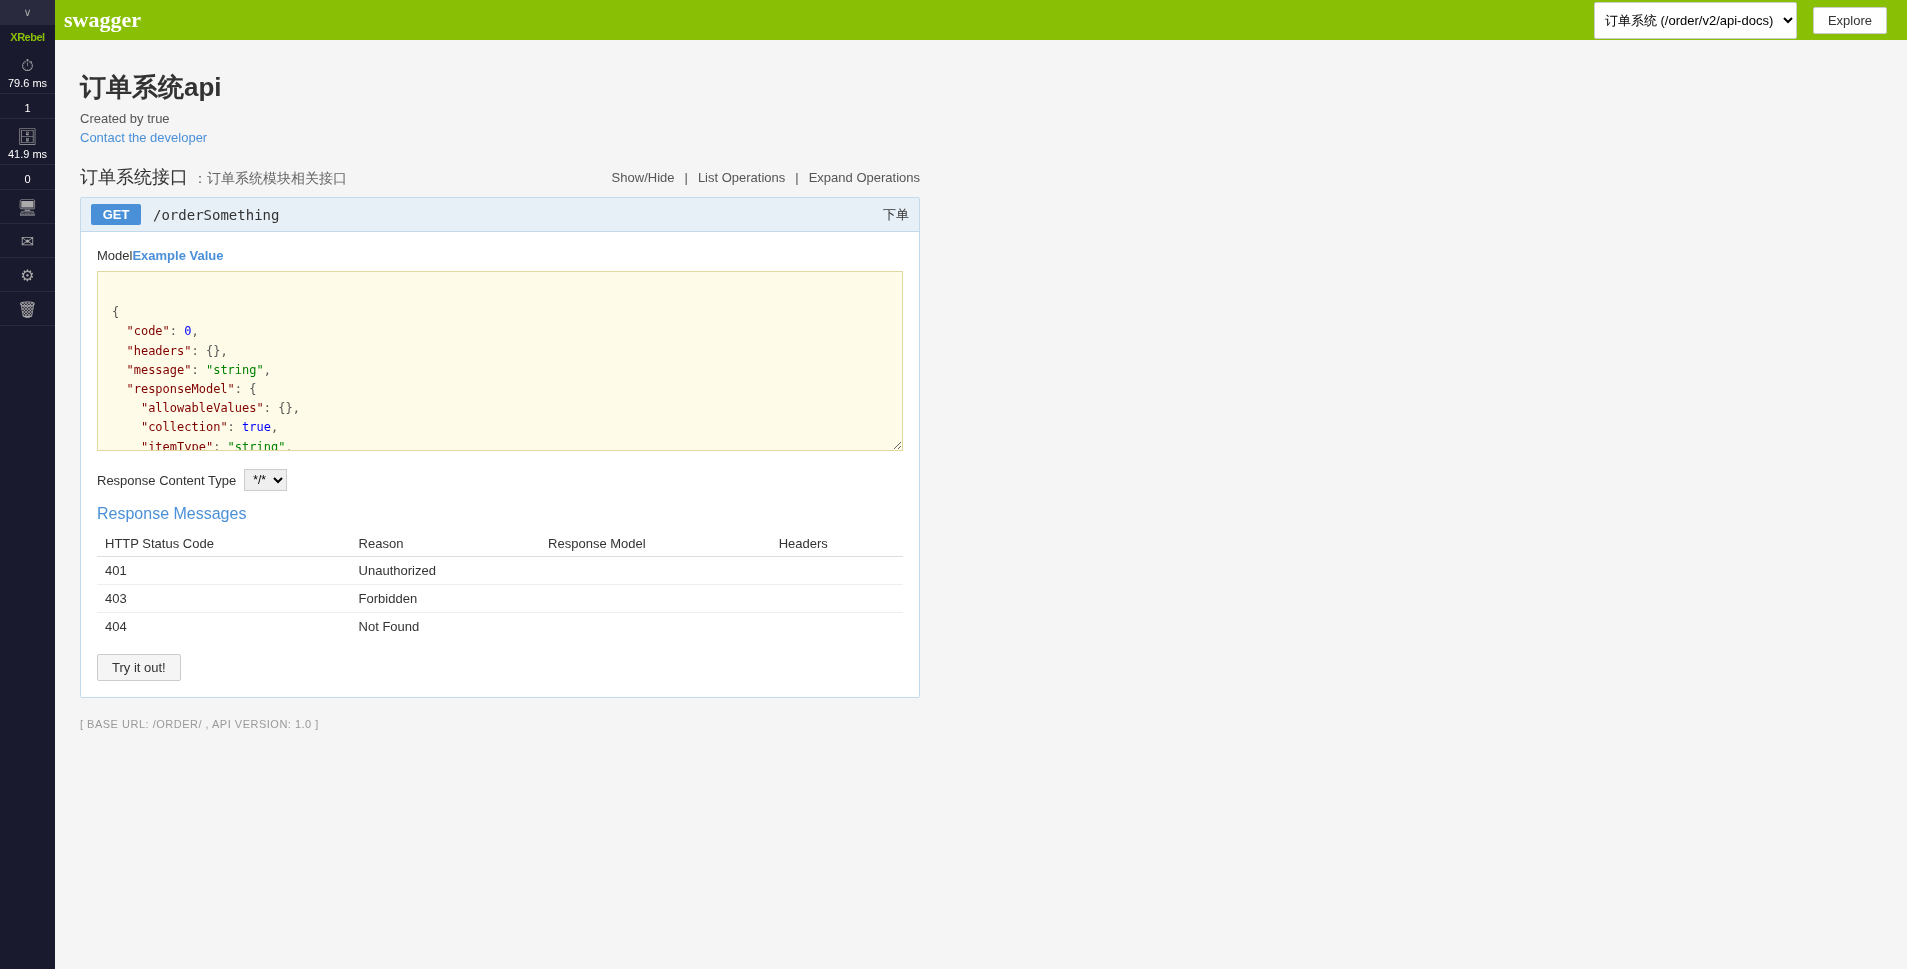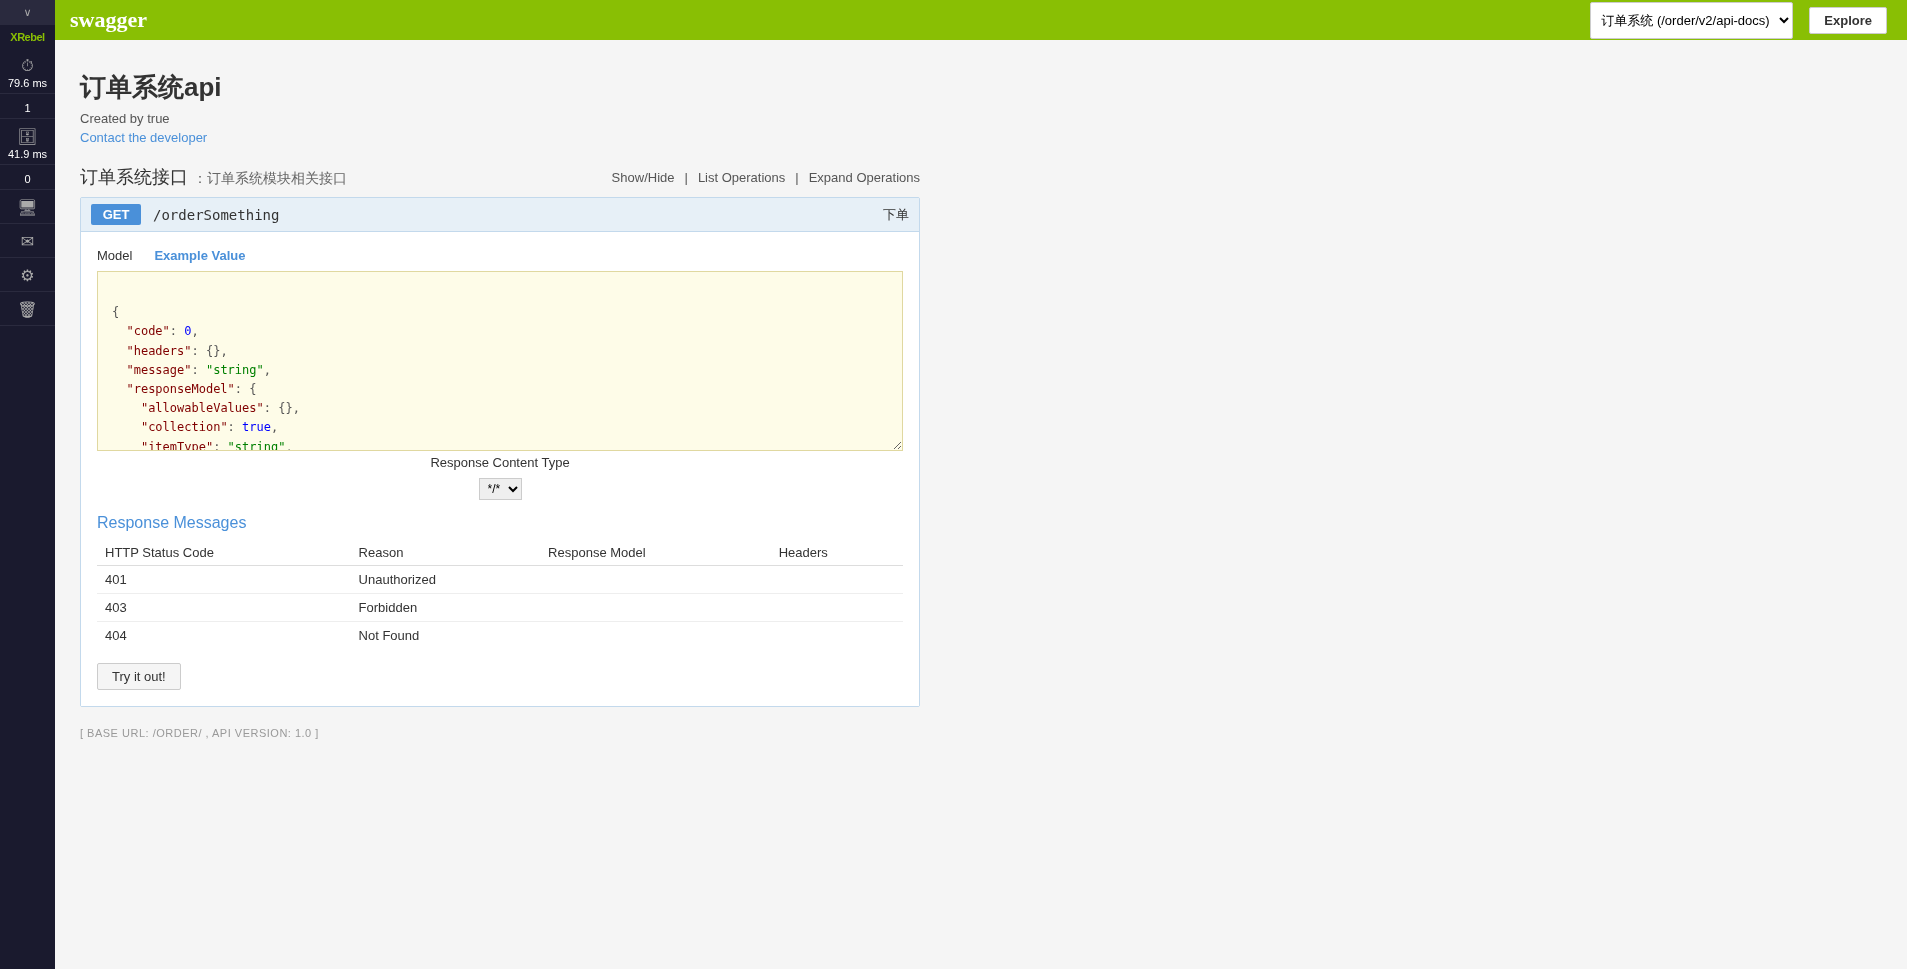--- a/index.html
+++ b/index.html
@@ -10,21 +10,21 @@
       background: #89bf04;
       height: 40px;
       display: flex;
       align-items: center;
       padding: 0 20px;
       gap: 16px;
     }
     .swagger-logo {
       display: flex;
       align-items: center;
-      gap: 22px;
+      gap: 16px;
     }
     .swagger-logo-icon {
       width: 28px;
       height: 28px;
       background: #fff;
       border-radius: 50%;
       display: flex;
       align-items: center;
       justify-content: center;
       font-weight: bold;
@@ -46,21 +46,21 @@
       border-radius: 2px;
       cursor: pointer;
       min-width: 200px;
     }
     .explore-btn {
       background: #fff;
       color: #333;
       border: 1px solid #ccc;
       padding: 5px 14px;
       font-size: 13px;
-      font-weight: bold;
+      font-weight: normal;
       cursor: pointer;
       border-radius: 2px;
     }
 
     
     .main-content {
       margin-left: 60px;
       padding: 30px 40px 30px 20px;
       max-width: 900px;
     }
@@ -169,21 +169,21 @@
       margin-bottom: 4px;
     }
     .response-ok {
       font-size: 13px;
       color: #333;
       margin-bottom: 10px;
     }
 
     .model-tabs {
       display: flex;
-      gap: 22px;
+      gap: 0;
       margin-bottom: 8px;
       align-items: center;
     }
     .model-tab {
       font-size: 13px;
       color: #333;
       cursor: pointer;
     }
     .model-tab.active {
       font-weight: bold;
@@ -208,24 +208,23 @@
     .json-key { color: #800000; }
     .json-string { color: #008000; }
     .json-number { color: #0000ff; }
     .json-bool { color: #0000ff; }
 
     
     .response-content-type {
       display: flex;
       align-items: center;
       gap: 8px;
-      margin-top: 4px;
-      font-size: 13px;
-      color: #333;
-      flex-direction: column;
+      margin-top: 18px;
+      font-size: 13px;
+      color: #333;
     }
     .response-content-type select {
       border: 1px solid #ccc;
       padding: 2px 4px;
       font-size: 12px;
     }
 
     
     .response-messages-title {
       color: #4a90d9;

